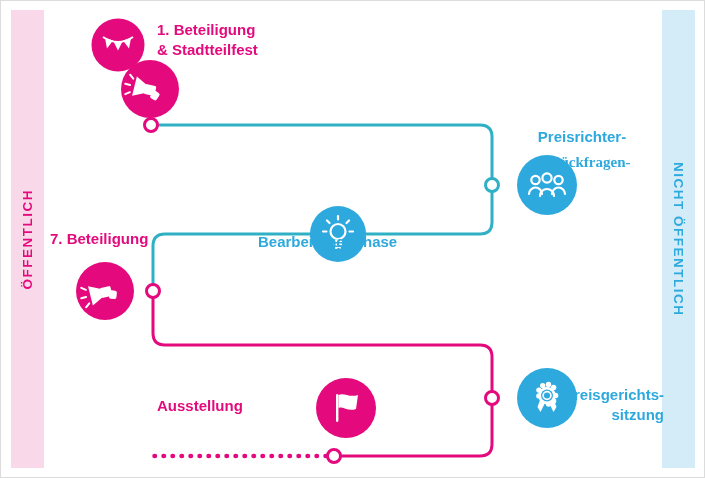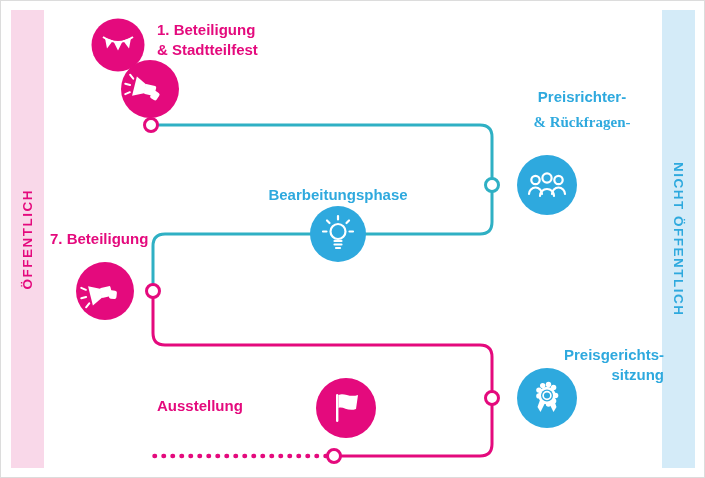--- a/index.html
+++ b/index.html
@@ -28,25 +28,25 @@
   .stroke-pink{stroke:var(--pink);}
   .fill-pink{fill:var(--pink);}
   .fill-blue{fill:var(--blue);}
   .connector{fill:none;stroke-width:3;stroke-linecap:round;}
   .dot{fill:#fff;stroke-width:3;}
   .dotted{fill:none;stroke-width:4.5;stroke-linecap:round;stroke-dasharray:0.5 8.5;}
 
   .label{position:absolute;font-size:15px;font-weight:700;line-height:20px;}
   .label span{display:block;}
   .pink-text{color:var(--pink);}
-  .blue-text{color:var(--blue);}
+  .blue-text{color:var(--blue);margin-top:40px;}
   .lbl-bet1{left:156px;top:19px;text-align:left;}
   .lbl-preisrichter{left:500px;top:86px;width:162px;text-align:center;line-height:19px;}
   .lbl-preisrichter .gap{margin-top:7px;font-family:Liberation Serif, serif;}
-  .lbl-bearbeitung{left:257px;top:184px;width:160px;text-align:center;}
+  .lbl-bearbeitung{left:257px;top:191px;width:160px;text-align:left;}
   .lbl-bet2{left:49px;top:228px;text-align:left;}
   .lbl-preisgericht{left:505px;top:344px;width:158px;text-align:right;}
   .lbl-ausstellung{left:156px;top:395px;width:154px;text-align:left;}
 </style>
 </head>
 <body>
 
 <div class="canvas">
 
   <div class="sidebar left">

